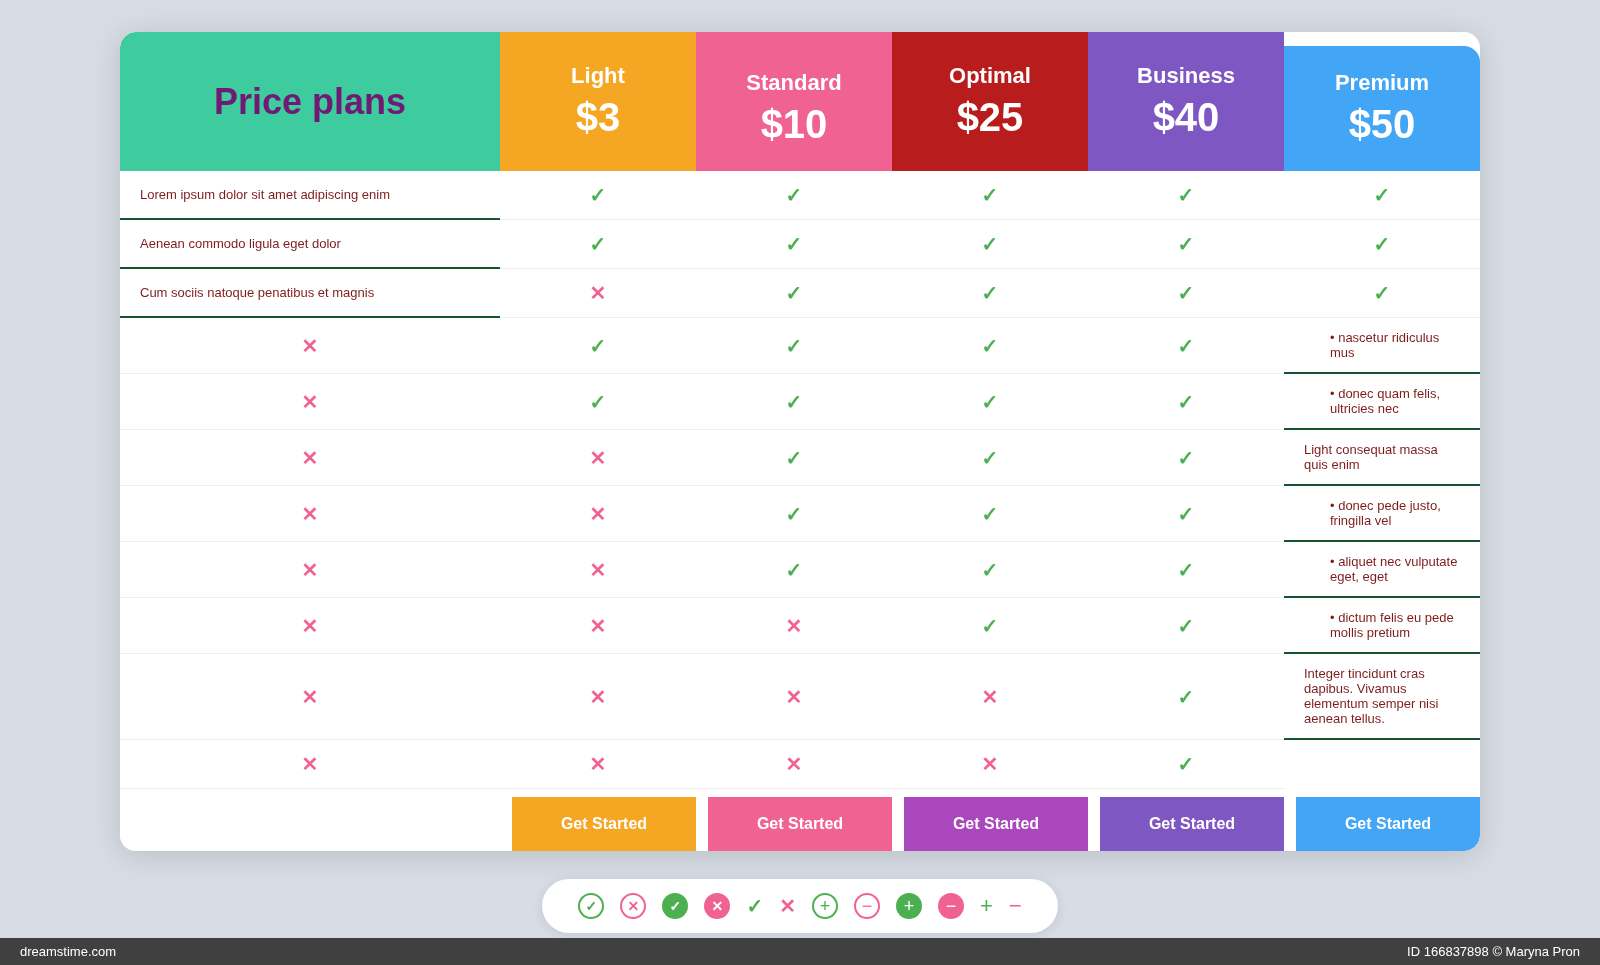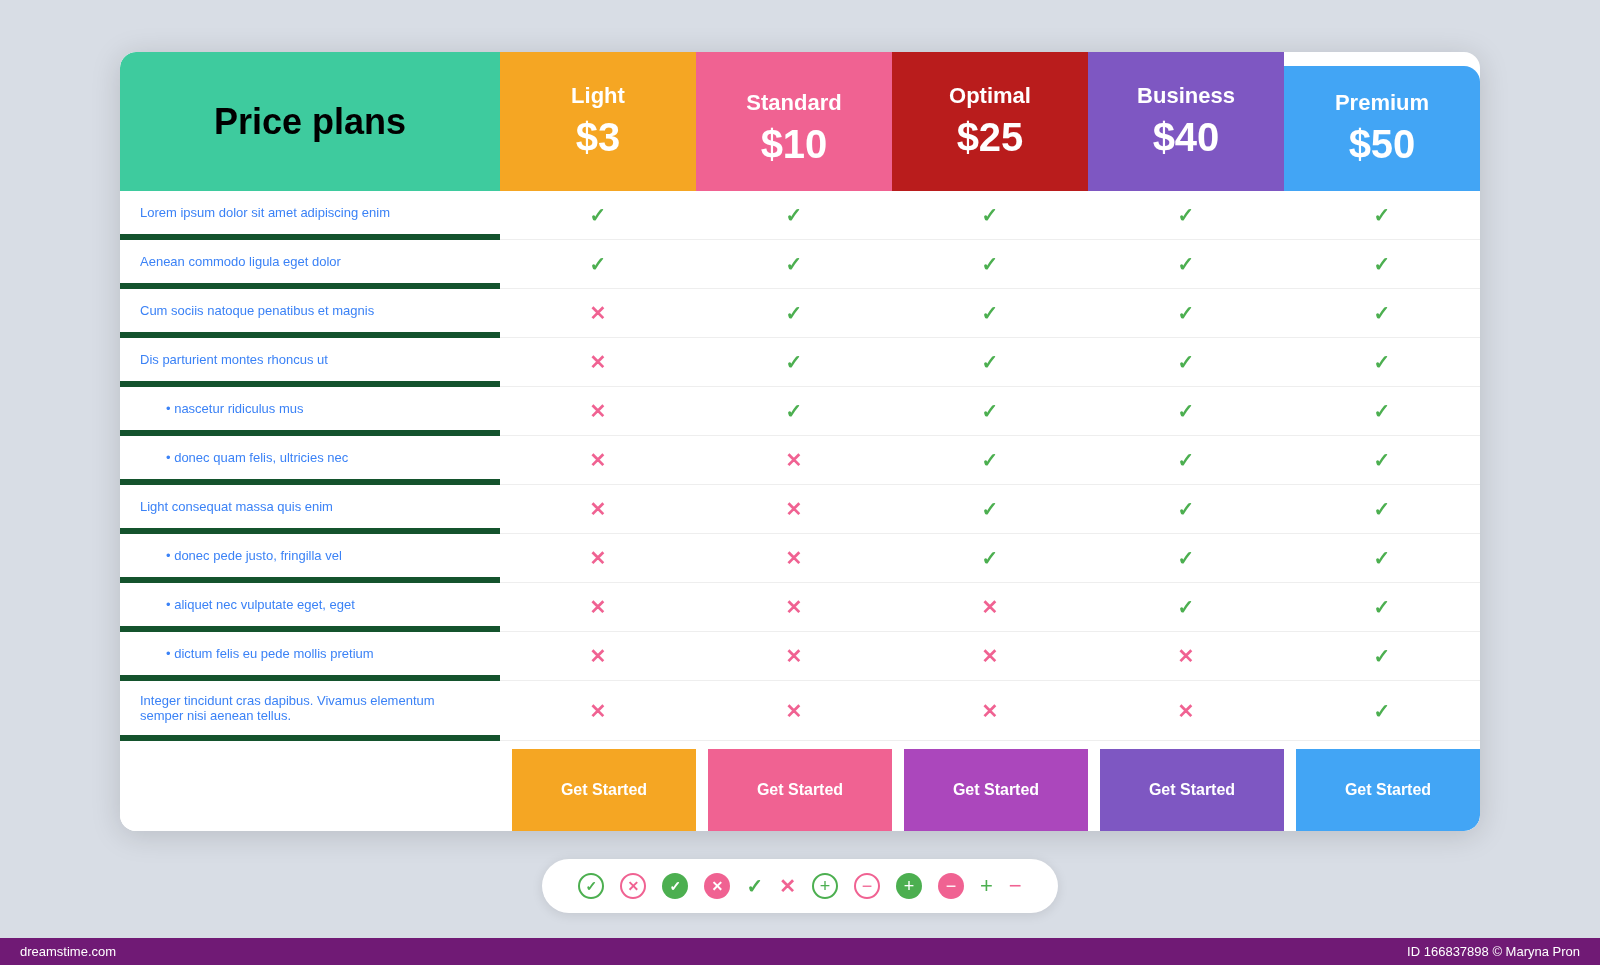--- a/index.html
+++ b/index.html
@@ -30,21 +30,21 @@
     .header-title-cell {
       background: #3ecb9e;
       display: flex;
       align-items: center;
       justify-content: center;
       padding: 30px 20px;
       border-radius: 16px 0 0 0;
     }
 
     .header-title-cell h1 {
-      color: #000000;
+      color: #701a75;
       font-size: 36px;
       font-weight: 700;
       text-align: center;
       line-height: 1.2;
     }
 
     .plan-header {
       display: flex;
       flex-direction: column;
       align-items: center;
@@ -72,22 +72,22 @@
 
     
     .body-section {
       display: grid;
       grid-template-columns: 380px repeat(5, 1fr);
     }
 
     .feature-label {
       padding: 12px 20px;
       font-size: 13px;
-      color: #3b82f6;
-      border-bottom: 6px solid #14532d;
+      color: #7f1d1d;
+      border-bottom: 2px solid #14532d;
       display: flex;
       align-items: center;
     }
 
     .feature-label.sub-item {
       padding-left: 46px;
     }
 
     .check-cell {
       display: flex;
@@ -114,21 +114,21 @@
       display: grid;
       grid-template-columns: 380px repeat(5, 1fr);
       margin-top: 8px;
     }
 
     .footer-empty {
       background: #fff;
     }
 
     .get-started-btn {
-      padding: 32px 10px;
+      padding: 18px 10px;
       color: #fff;
       text-align: center;
       font-size: 16px;
       font-weight: 600;
       cursor: pointer;
       border: none;
       outline: none;
       margin-left: 12px;
     }
 
@@ -242,21 +242,21 @@
       font-size: 18px;
       font-weight: 400;
       line-height: 1;
     }
 
     .legend-plus-plain { color: #4caf50; font-size: 22px; font-weight: 400; }
     .legend-minus-plain { color: #f06292; font-size: 22px; font-weight: 400; }
 
     .watermark-bar {
       width: 100%;
-      background: #701a75;
+      background: #404040;
       color: #fff;
       font-size: 13px;
       padding: 6px 20px;
       display: flex;
       justify-content: space-between;
       align-items: center;
       margin-top: auto;
       position: fixed;
       bottom: 0;
       left: 0;
@@ -336,21 +336,20 @@
       </div>
       <div class="check-cell">
         <span class="check-yes">✓</span>
       </div>
       <div class="check-cell">
         <span class="check-yes">✓</span>
       </div>
       <div class="check-cell">
         <span class="check-yes">✓</span>
       </div>
-      <div class="feature-label">Dis parturient montes rhoncus ut</div>
       <div class="check-cell">
         <span class="check-no">✕</span>
       </div>
       <div class="check-cell">
         <span class="check-yes">✓</span>
       </div>
       <div class="check-cell">
         <span class="check-yes">✓</span>
       </div>
       <div class="check-cell">

